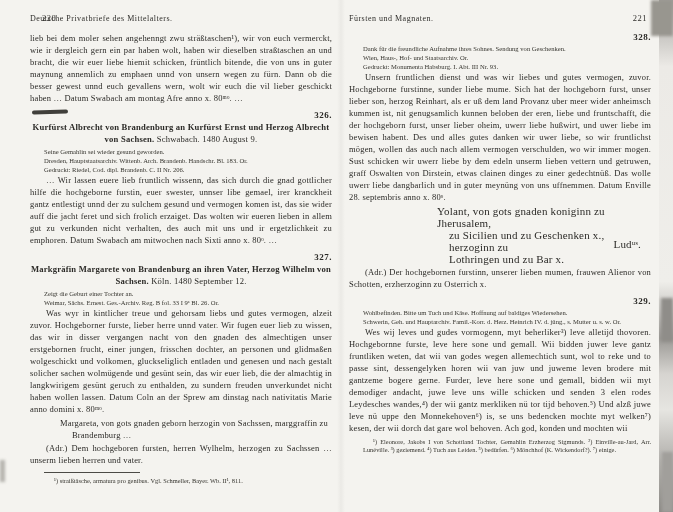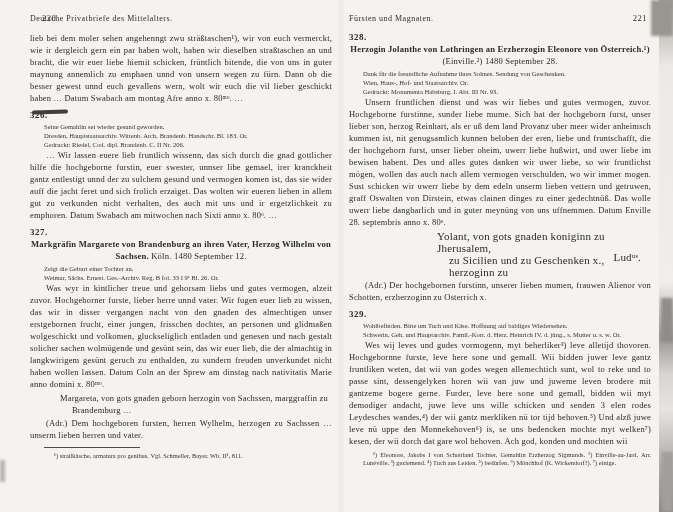--- a/index.html
+++ b/index.html
@@ -17,21 +17,21 @@
   .running-head { position:relative; text-align:left; font-size:8px;
     letter-spacing:0.5px; margin-bottom:9px; color:#2e2d2a; }
   .page-num { position:absolute; top:-1px; font-size:8.5px; }
   .page-left  .page-num { left:12px; }
   .page-right .page-num { right:4px; }
 
   p.bodytext { font-size:8.5px; line-height:12px; text-align:justify;
     margin:0 0 2px 0; letter-spacing:0.18px; }
   .indent { text-indent:16px; }
 
-  .entry-number { text-align:left; font-weight:bold; font-size:9px;
+  .entry-number { text-align:right; font-weight:bold; font-size:9px;
     margin:6px 0 2px 0; letter-spacing:0.5px; }
   .entry-heading { text-align:center; font-size:8.6px; line-height:11.5px;
     margin:0 0 2px 0; letter-spacing:0.2px; }
   .entry-heading .bold { font-weight:bold; }
 
   .smallprint { font-size:6.6px; line-height:9px; margin:0 0 0 14px;
     color:#36352f; text-align:left; }
   .summary { margin-top:1px; }
 
   .sig-hang { font-size:8.5px; line-height:12px; letter-spacing:0.18px;
@@ -66,20 +66,24 @@
 
 <div class="page page-left">
   <div class="running-head">
     <span class="page-num">220</span>
     <span>Deutsche Privatbriefe des Mittelalters.</span>
   </div>
 
   <p class="bodytext">lieb bei dem moler sehen angehenngt zwu sträßtaschen¹), wir von euch vermerckt, wie ir dergleich gern ein par haben wolt, haben wir dieselben straßtaschen an und bracht, die wir euer liebe hiemit schicken, früntlich bitende, die von uns in guter maynung annemlich zu emphaen unnd von unsern wegen zu fürn. Dann ob die besser gewest unnd euch gevallens wern, wolt wir euch die vil lieber geschickt haben … Datum Swabach am montag Afre anno x. 80ᵐᵒ. …</p>
 
   <div class="entry-number">326.</div>
+  <div class="entry-heading">
+    <span class="bold">Kurfürst Albrecht von Brandenburg an Kurfürst Ernst und Herzog Albrecht von Sachsen.</span>
+    <span class="pd">Schwabach. 1480 August 9.</span>
+  </div>
   <div class="smallprint summary">Seine Gemahlin sei wieder gesund geworden.</div>
   <div class="smallprint">Dresden, Hauptstaatsarchiv. Wittenb. Arch. Brandenb. Handschr. Bl. 183. Or.</div>
   <div class="smallprint">Gedruckt: Riedel, Cod. dipl. Brandenb. C. II Nr. 206.</div>
   <p class="bodytext indent">… Wir lassen euere lieb fruntlich wissenn, das sich durch die gnad gottlicher hilfe die hochgeborne furstin, euer swester, unnser libe gemael, irer kranckheit gantz entlestigt unnd der zu sulchem gesund und vermogen komen ist, das sie wider auff die jacht feret und sich frolich erzaiget. Das wolten wir eueren lieben in allem gut zu verkunden nicht verhalten, des auch mit uns und ir ergetzlichkeit zu emphoren. Datum Swabach am mitwochen nach Sixti anno x. 80ᵒ. …</p>
 
   <div class="entry-number">327.</div>
   <div class="entry-heading">
     <span class="bold">Markgräfin Margarete von Brandenburg an ihren Vater, Herzog Wilhelm von Sachsen.</span>
     <span class="pd">Köln. 1480 September 12.</span>
   </div>
@@ -93,31 +97,28 @@
   <div class="footnotes">¹) straißtäsche, armatura pro genibus. Vgl. Schmeller, Bayer. Wb. II¹, 811.</div>
 </div>
 
 <div class="page page-right">
   <div class="running-head">
     <span>Fürsten und Magnaten.</span>
     <span class="page-num">221</span>
   </div>
 
   <div class="entry-number">328.</div>
-  <div class="entry-heading">
-    <span class="bold">Herzogin Jolanthe von Lothringen an Erzherzogin Eleonore von Österreich.¹)</span>
-    <span class="pd">(Einville.²) 1480 September 28.</span>
-  </div>
   <div class="smallprint summary">Dank für die freundliche Aufnahme ihres Sohnes. Sendung von Geschenken.</div>
   <div class="smallprint">Wien, Haus-, Hof- und Staatsarchiv. Or.</div>
   <div class="smallprint">Gedruckt: Monumenta Habsburg. I. Abt. III Nr. 93.</div>
   <p class="bodytext indent">Unsern fruntlichen dienst und was wir liebes und gutes vermogen, zuvor. Hochgeborne furstinne, sunder liebe mume. Sich hat der hochgeborn furst, unser lieber son, herzog Reinhart, als er uß dem land Provanz uber meer wider anheimsch kummen ist, nit genugsamlich kunnen beloben der eren, liebe und fruntschafft, die der hochgeborn furst, unser lieber oheim, uwerr liebe hußwirt, und uwer liebe im bewisen habent. Des und alles gutes danken wir uwer liebe, so wir fruntlichst mögen, wollen das auch nach allem vermogen verschulden, wo wir immer mogen. Sust schicken wir uwerr liebe by dem edeln unserm lieben vettern und getruwen, graff Oswalten von Dirstein, etwas clainen dinges zu einer gedechtnüß. Das wolle uwerr liebe dangbarlich und in guter meynüng von uns uffnemmen. Datum Enville 28. septembris anno x. 80ᵒ.</p>
   <div class="sig-block">
     <div class="l1">Yolant, von gots gnaden koniginn zu Jherusalem,</div>
     <div class="l2">zu Sicilien und zu Geschenken x., herzoginn zu</div>
+    <div class="l3">Lothringen und zu Bar x.</div>
     <div class="scribe">Ludᵘˢ.</div>
   </div>
   <p class="bodytext indent">(Adr.) Der hochgebornen furstinn, unserer lieben mumen, frauwen Alienor von Schotten, erzherzoginn zu Osterrich x.</p>
 
   <div class="entry-number">329.</div>
   <div class="smallprint summary">Wohlbefinden. Bitte um Tuch und Käse. Hoffnung auf baldiges Wiedersehen.</div>
   <div class="smallprint">Schwerin, Geh. und Hauptarchiv. Famil.-Korr. d. Herz. Heinrich IV. d. jüng., s. Mutter u. s. w. Or.</div>
   <p class="bodytext indent">Wes wij leves und gudes vormogenn, myt beherliker³) leve alletijd thovoren. Hochgebornne furste, leve here sone und gemall. Wii bidden juwer leve gantz fruntliken weten, dat wii van godes wegen allemechtich sunt, wol to reke und to passe sint, dessengelyken horen wii van juw und juweme leven brodere mit gantzeme bogere gerne. Furder, leve here sone und gemall, bidden wii myt demodiger andacht, juwe leve uns wille schicken und senden 3 elen rodes Leydesches wandes,⁴) der wii gantz merkliken nü tor tijd behoven.⁵) Und alzß juwe leve nü uppe den Monnekehoven⁶) is, se uns bedencken mochte myt welken⁷) kesen, der wii dorch dat gare wol behoven. Ach god, konden und mochten wii</p>
 
   <div class="footnotes">¹) Eleonore, Jakobs I von Schottland Tochter, Gemahlin Erzherzog Sigmunds. ²) Einville-au-Jard, Arr. Lunéville. ³) geziemend. ⁴) Tuch aus Leiden. ⁵) bedürfen. ⁶) Mönchhof (K. Wickendorf?). ⁷) einige.</div>

